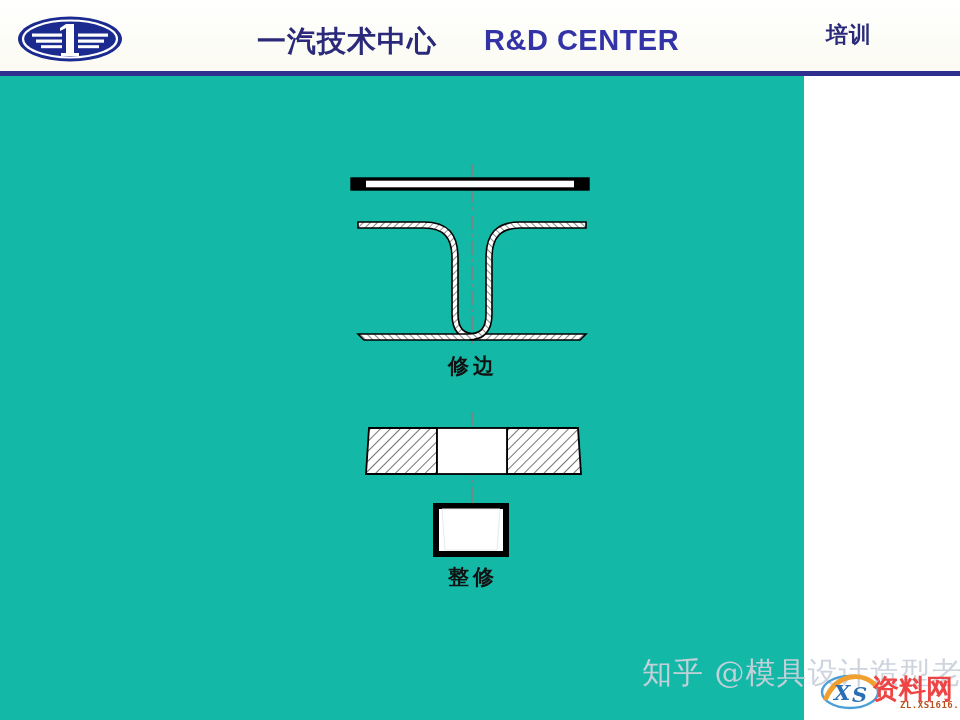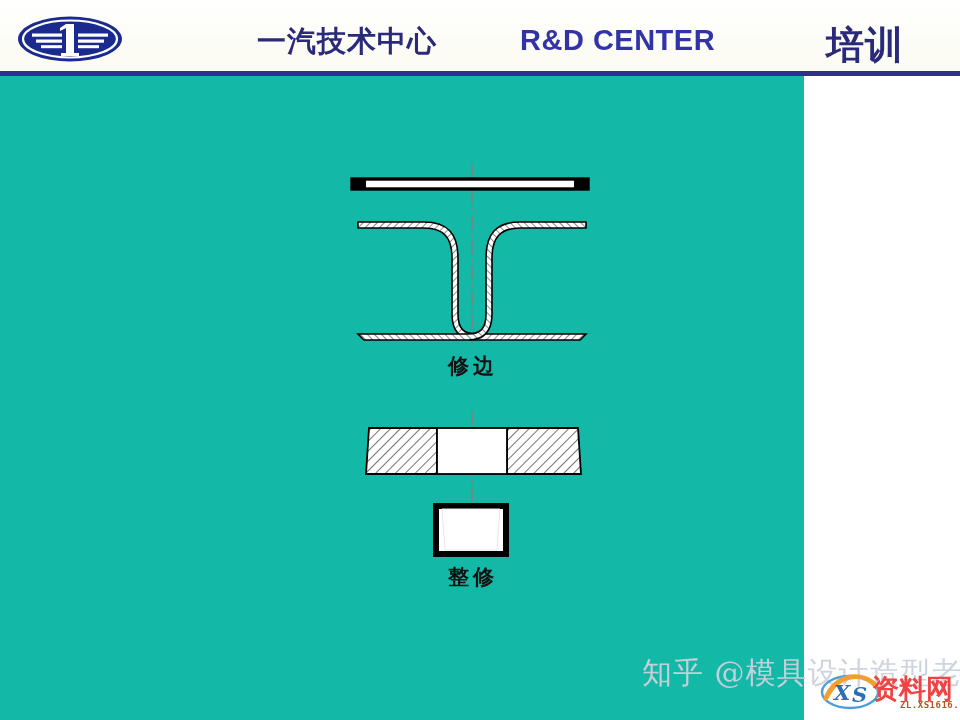--- a/index.html
+++ b/index.html
@@ -57,28 +57,27 @@
   .header-title-en {
     position: absolute;
     left: 484px;
     top: 24px;
     font-family: "Liberation Sans", sans-serif;
     font-size: 29px;
     font-weight: 700;
     color: #3333a8;
     letter-spacing: 0.5px;
     white-space: nowrap;
-    margin-left: 36px;
   }
   .header-title-right {
     position: absolute;
     left: 826px;
     top: 20px;
     font-family: "DejaVu Serif", "Liberation Serif", serif;
-    font-size: 38px;
+    font-size: 22px;
     font-weight: 700;
     color: #2b2a7a;
     letter-spacing: 1px;
     white-space: nowrap;
   }
 
   
   .slide-body {
     position: absolute;
     left: 0;

